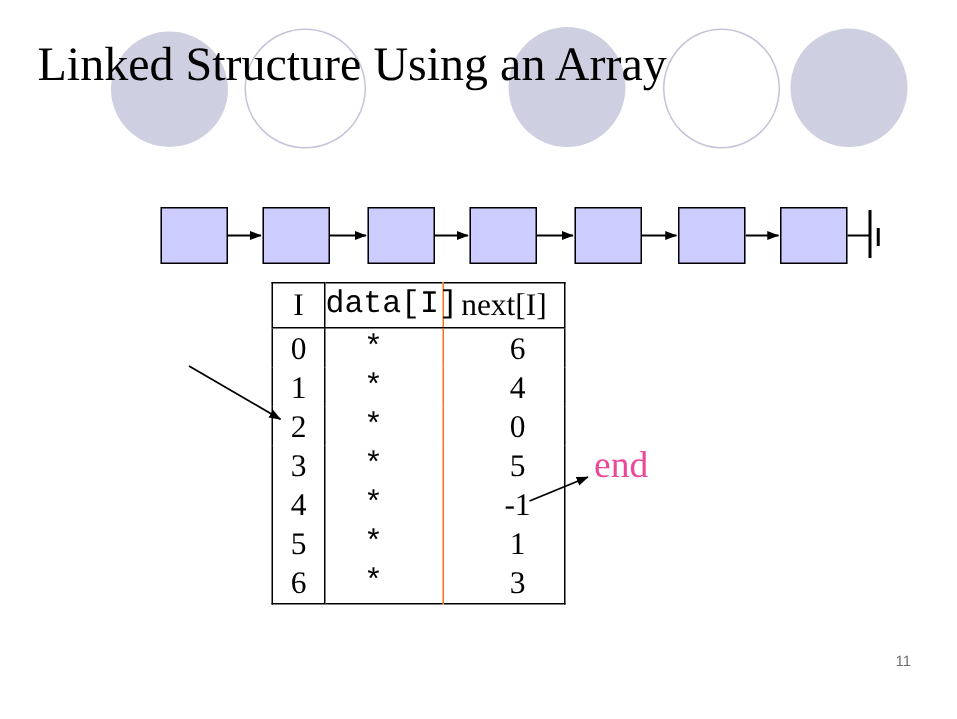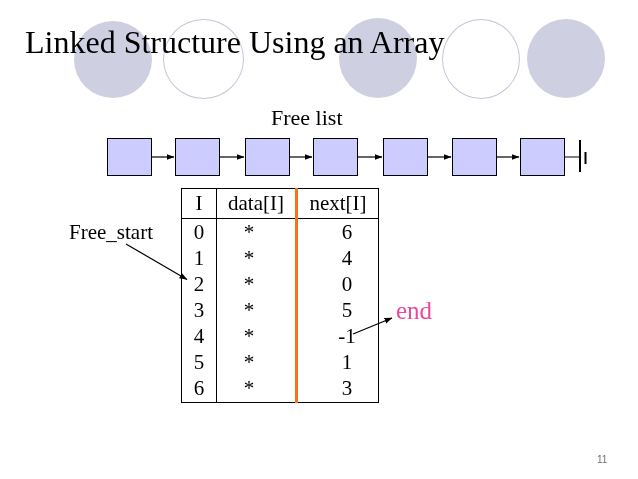--- a/index.html
+++ b/index.html
@@ -57,46 +57,45 @@
     border-collapse:collapse;table-layout:fixed;
     font-size:21px;color:#000;z-index:2;
   }
   table.arr th, table.arr td{
     text-align:center;vertical-align:middle;
     padding:0;font-weight:normal;line-height:1;
   }
   table.arr{border:1.5px solid #000;}
   table.arr thead th{border-bottom:1px solid #000;height:29px;}
   table.arr .col-i{width:34px;border-right:1px solid #000;}
-  table.arr .col-data{width:78px;border-right:3px solid #f97316;}
+  table.arr .col-data{width:78px;border-right:1px solid #f97316;font-family:Liberation Mono, monospace;}
   table.arr .col-next{width:80px;font-family:Liberation Serif, serif;}
   table.arr tbody td{height:26px;}
   table.arr tbody td.col-data{padding-right:14px;}
   table.arr tbody td.col-next{padding-left:18px;}
 
   .page-number{
     position:absolute;left:597px;top:436px;
     font-family:"Liberation Sans", sans-serif;
-    font-size:10px;color:#707070;z-index:2;margin-top:18px;
+    font-size:10px;color:#707070;z-index:2;
   }
 </style>
 </head>
 <body>
 
 <div class="slide">
 
   <div class="circle filled c1"></div>
   <div class="circle outline c2"></div>
   <div class="circle filled c3"></div>
   <div class="circle outline c4"></div>
   <div class="circle filled c5"></div>
 
   <h1 class="title">Linked Structure Using an Array</h1>
 
-  <div class="free-list-caption">Free list</div>
 
   <div class="node n1"></div>
   <div class="node n2"></div>
   <div class="node n3"></div>
   <div class="node n4"></div>
   <div class="node n5"></div>
   <div class="node n6"></div>
   <div class="node n7"></div>
 
   <svg class="connectors" width="638" height="479" viewBox="0 0 638 479">
@@ -117,21 +116,20 @@
       <line x1="542" y1="157" x2="580" y2="157" stroke="#000" stroke-width="1.2"></line>
       <line x1="580" y1="140" x2="580" y2="172" stroke="#000" stroke-width="2"></line>
       <line x1="585.5" y1="152" x2="585.5" y2="164" stroke="#000" stroke-width="2"></line>
     </g>
 
     <line x1="126" y1="244" x2="187" y2="279.5" stroke="#000" stroke-width="1.2" marker-end="url(#ah)"></line>
 
     <line x1="353" y1="334" x2="392" y2="318" stroke="#000" stroke-width="1.2" marker-end="url(#ah)"></line>
   </svg>
 
-  <div class="free-start-label">Free_start</div>
   <div class="end-label">end</div>
 
   <table class="arr">
     <thead>
       <tr>
         <th class="col-i">I</th>
         <th class="col-data">data[I]</th>
         <th class="col-next">next[I]</th>
       </tr>
     </thead>

